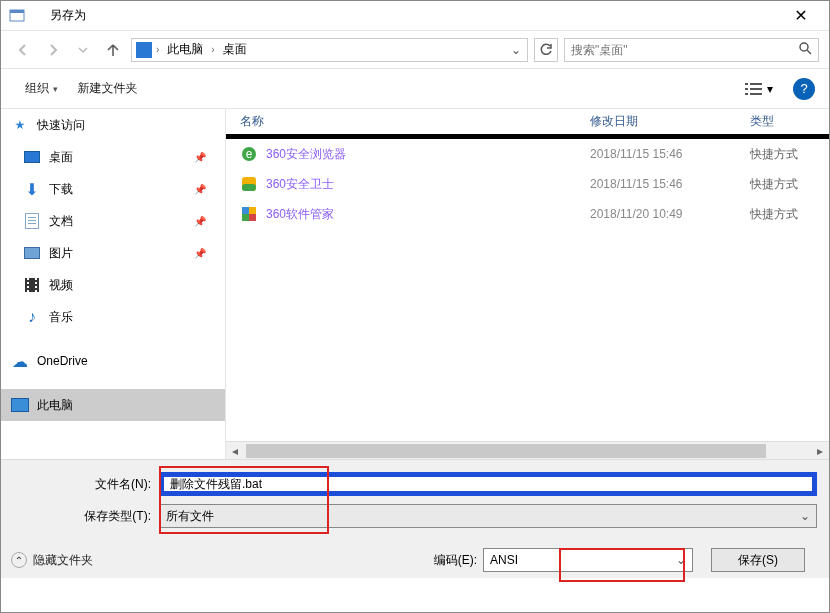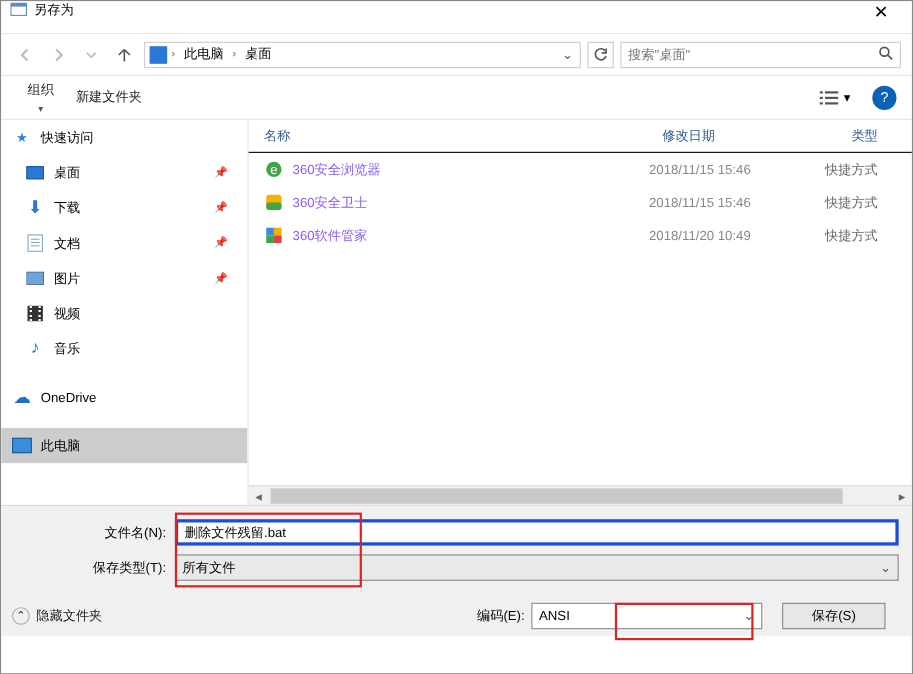--- a/index.html
+++ b/index.html
@@ -1,37 +1,37 @@
 <!DOCTYPE html>
 <html><head>
 <meta charset="utf-8">
 <style>
 * { box-sizing: border-box; margin: 0; padding: 0; font-family: "Microsoft YaHei", "Segoe UI", sans-serif; font-size: 12px; }
 body { background: #fff; width: 830px; height: 613px; overflow: hidden; border: 1px solid #888; }
 
-.titlebar { height: 30px; display: flex; align-items: flex-start; padding: 0 8px; border-bottom: 1px solid #e5e5e5; }
+.titlebar { height: 30px; display: flex; align-items: center; padding: 0 8px; border-bottom: 1px solid #e5e5e5; gap: 19px; }
 .titlebar .icon { width: 16px; height: 16px; margin-right: 6px; }
 .titlebar .title { flex: 1; font-size: 12px; color: #000; }
 .titlebar .close { width: 40px; text-align: center; font-size: 16px; cursor: pointer; }
 
 .navbar { height: 38px; display: flex; align-items: center; padding: 0 10px; gap: 6px; border-bottom: 1px solid #e5e5e5; }
 .nav-btn { width: 24px; height: 24px; display: flex; align-items: center; justify-content: center; color: #aaa; cursor: pointer; }
 .nav-btn.enabled { color: #555; }
 .path-box { flex: 1; height: 24px; border: 1px solid #ccc; display: flex; align-items: center; padding: 0 4px; gap: 4px; background: #fff; }
 .path-icon { width: 16px; height: 16px; background: #2978d4; display: inline-block; }
 .path-sep { color: #666; font-size: 10px; }
 .path-seg { color: #000; padding: 0 4px; }
 .path-drop { margin-left: auto; margin-right: 2px; color: #555; }
 .refresh-btn { width: 24px; height: 24px; border: 1px solid #ccc; display: flex; align-items: center; justify-content: center; cursor: pointer; }
 .search-box { width: 255px; height: 24px; border: 1px solid #ccc; display: flex; align-items: center; padding: 0 6px; background: #fff; }
 .search-box input { flex: 1; border: none; outline: none; font-size: 12px; color: #777; }
 .search-box .sicon { color: #555; }
 
 .toolbar { height: 40px; display: flex; align-items: center; padding: 0 14px; border-bottom: 1px solid #e5e5e5; }
-.tool-btn { padding: 4px 10px; color: #222; display: flex; align-items: center; gap: 4px; cursor: pointer; flex-direction: column; }
+.tool-btn { padding: 4px 10px; color: #222; display: flex; align-items: center; gap: 4px; cursor: pointer; }
 .tool-btn .drop { font-size: 9px; color: #555; }
 .tool-spacer { flex: 1; }
 .view-btn { display: flex; align-items: center; gap: 4px; padding: 4px 6px; cursor: pointer; }
 .help-btn { width: 22px; height: 22px; border-radius: 50%; background: #0762b8; color: #fff; display: flex; align-items: center; justify-content: center; margin-left: 14px; font-size: 13px; cursor: pointer; }
 
 .body-area { display: flex; height: 350px; }
 .sidebar { width: 224px; overflow: hidden; background: #fff; }
 .tree-item { display: flex; align-items: center; height: 32px; padding-left: 22px; gap: 8px; cursor: pointer; }
 .tree-item.group { padding-left: 10px; font-weight: normal; }
 .tree-item.selected { background: #ccc; }
@@ -45,37 +45,37 @@
 .pic-ico { width: 16px; height: 12px; background: linear-gradient(#6ea5d6,#6ea5d6); border:1px solid #3a6a9e; }
 .vid-ico { width: 14px; height: 14px; background: #333; position:relative; }
 .vid-ico::before { content:""; position:absolute; left:2px; top:0; bottom:0; width:2px; background: repeating-linear-gradient(#fff,#fff 2px,#333 2px,#333 4px);}
 .vid-ico::after { content:""; position:absolute; right:2px; top:0; bottom:0; width:2px; background: repeating-linear-gradient(#fff,#fff 2px,#333 2px,#333 4px);}
 .music-ico { color: #1f6fc2; font-size: 16px; }
 .cloud-ico { color: #1f6fc2; font-size: 16px; }
 .pc-ico { width: 18px; height: 14px; background: #3a8ed8; border: 1px solid #1a5a9e; }
 
 .splitter { width: 1px; background: #e5e5e5; }
 .file-area { flex: 1; display: flex; flex-direction: column; }
-.columns { display: flex; height: 30px; border-bottom: 1px solid #000000; align-items: center; padding-left: 14px; gap: 12px; }
+.columns { display: flex; height: 30px; border-bottom: 5px solid #000000; align-items: center; padding-left: 14px; }
 .col-name { width: 350px; color: #335a8f; font-size: 12px; }
 .col-date { width: 160px; color: #335a8f; font-size: 12px; }
 .col-type { flex:1; color: #335a8f; font-size: 12px; }
 .file-row { display: flex; height: 30px; align-items: center; padding-left: 14px; }
 .file-row .ficon { width: 18px; height: 18px; margin-right: 8px; display:flex; align-items:center; justify-content:center; }
 .file-row .fname { width: 324px; color: #8b5cf6; }
 .file-row .fdate { width: 160px; color: #888; }
 .file-row .ftype { color: #666; }
 .scroll-h { height: 18px; background: #f0f0f0; border-top: 1px solid #ddd; display:flex; align-items:center; }
 .scroll-h .arrow-l, .scroll-h .arrow-r { width: 18px; text-align:center; color:#666; }
 .scroll-h .thumb { height: 14px; background: #c9c9c9; width: 520px; margin-left: 2px; }
 
 .footer { background: #f0f0f0; border-top: 1px solid #dcdcdc; padding: 12px 12px 6px 6px; }
 .form-row { display: flex; align-items: center; margin-bottom: 8px; }
 .form-row label { width: 152px; text-align: right; padding-right: 8px; color: #000; }
-.form-row .field { flex: 1; height: 24px; border: 3px solid #1d4ed8; background: #fff; display: flex; align-items: center; padding: 0 6px; }
+.form-row .field { flex: 1; height: 24px; border: 5px solid #1d4ed8; background: #fff; display: flex; align-items: center; padding: 0 6px; }
 .form-row .field input { border: none; outline: none; width: 100%; font-size: 12px; }
 .form-row .combo { flex: 1; height: 24px; border: 1px solid #888; background: #e9e9e9; display: flex; align-items: center; padding: 0 6px; }
 .combo .drop-ar { margin-left: auto; color: #555; }
 .highlight-box { position: absolute; border: 2px solid #d22; pointer-events: none; }
 
 .bottom-row { display: flex; align-items: center; margin-top: 20px; }
 .hide-folders { display: flex; align-items: center; gap: 6px; color: #222; padding-left: 4px;}
 .expand-ar { width:16px; height:16px; border:1px solid #aaa; border-radius:50%; display:flex; align-items:center; justify-content:center; font-size:10px;}
 .encoding-lbl { margin-left: auto; margin-right: 6px; }
 .enc-combo { width: 210px; height: 24px; border: 1px solid #888; background: #fff; display:flex; align-items:center; padding:0 6px; margin-right: 18px;}

